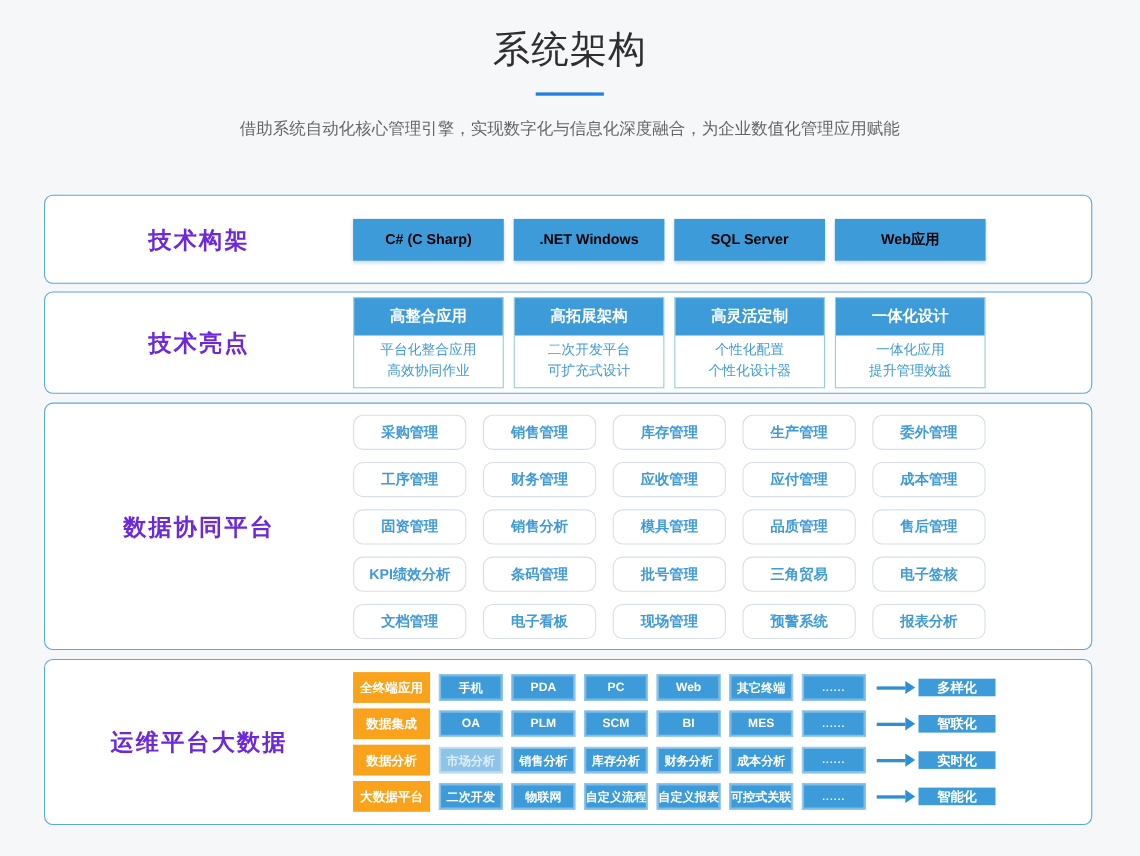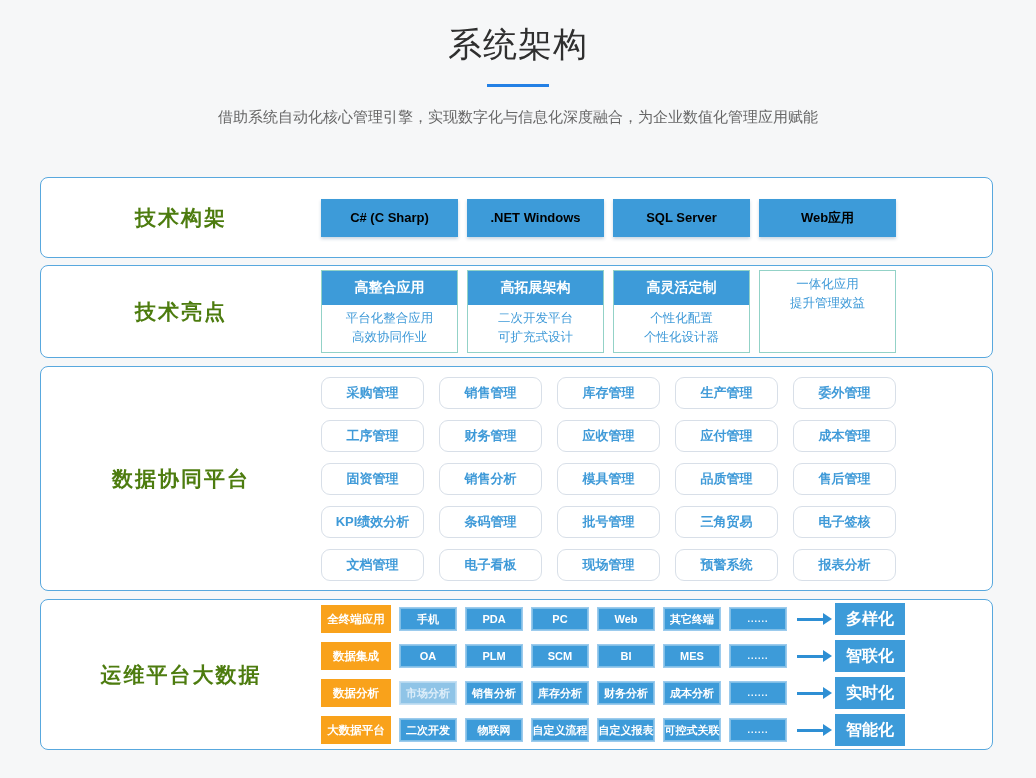--- a/index.html
+++ b/index.html
@@ -21,21 +21,21 @@
     margin-top:21px;text-align:center;font-size:15px;color:#666;
   }
   
   .section{
     position:absolute;left:40px;width:953px;
     background:#fff;border:1.5px solid #58a8de;border-radius:8px;
     box-sizing:border-box;display:flex;align-items:center;
   }
   .sec-label{
     width:280px;flex:0 0 280px;text-align:center;
-    color:#4d7c0f;font-size:21px;font-weight:bold;letter-spacing:2px;
+    color:#6d28d9;font-size:21px;font-weight:bold;letter-spacing:2px;
   }
   #sec-tech{top:177px;height:81px;}
   #sec-highlights{top:265px;height:93px;}
   #sec-platform{top:366px;height:225px;}
   #sec-ops{top:599px;height:151px;}
   
   .tech-btns{display:flex;gap:9px;}
   .tech-btn{
     width:137px;height:38px;background:#3d9bd9;color:#000000;
     display:flex;align-items:center;justify-content:center;
@@ -84,23 +84,23 @@
   .ops-arrow{
     width:26px;height:3px;background:#2e8fd4;position:relative;
     margin-left:10px;margin-right:12px;flex:0 0 26px;
   }
   .ops-arrow:after{
     content:"";position:absolute;right:-9px;top:-5px;
     border-left:9px solid #2e8fd4;
     border-top:6.5px solid transparent;border-bottom:6.5px solid transparent;
   }
   .ops-result{
-    width:70px;height:32px;background:#3d9bd9;color:#fff;flex:0 0 70px;
-    display:flex;align-items:center;justify-content:center;
-    font-size:16px;font-weight:bold;
+    width:70px;height:16px;background:#3d9bd9;color:#fff;flex:0 0 70px;
+    display:flex;align-items:center;justify-content:center;
+    font-size:12px;font-weight:bold;
   }
 </style>
 </head>
 <body>
 
 <div class="page-title">系统架构</div>
 <div class="title-underline"></div>
 <div class="page-subtitle">借助系统自动化核心管理引擎，实现数字化与信息化深度融合，为企业数值化管理应用赋能</div>
 
 <div class="section" id="sec-tech">
@@ -131,20 +131,21 @@
       </div>
     </div>
     <div class="hl-card">
       <div class="hl-card-head">高灵活定制</div>
       <div class="hl-card-body">
         <div class="hl-line">个性化配置</div>
         <div class="hl-line">个性化设计器</div>
       </div>
     </div>
     <div class="hl-card">
+      <div class="hl-card-head">一体化设计</div>
       <div class="hl-card-body">
         <div class="hl-line">一体化应用</div>
         <div class="hl-line">提升管理效益</div>
       </div>
     </div>
   </div>
 </div>
 
 <div class="section" id="sec-platform">
   <div class="sec-label">数据协同平台</div>

